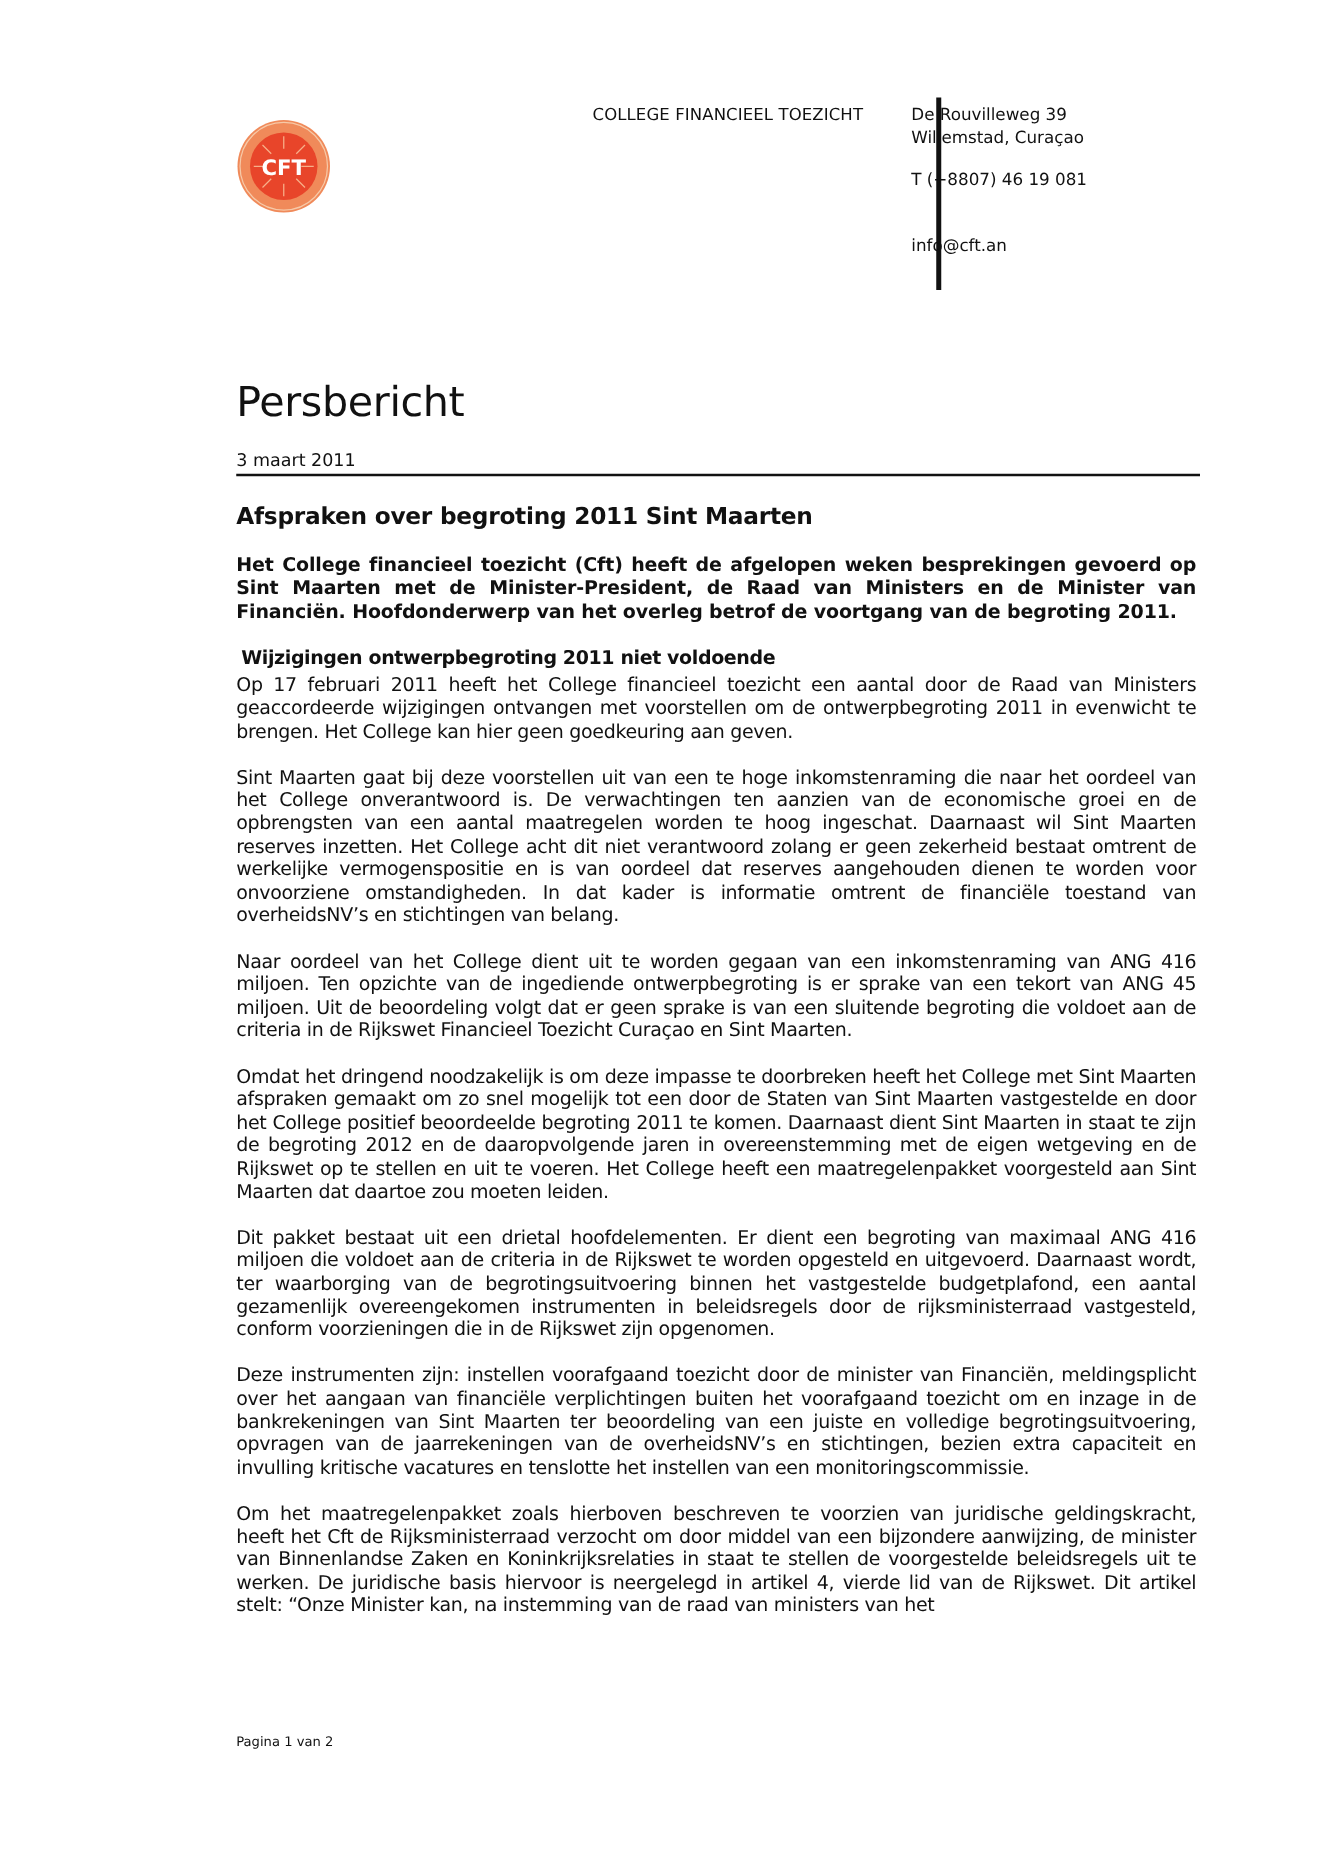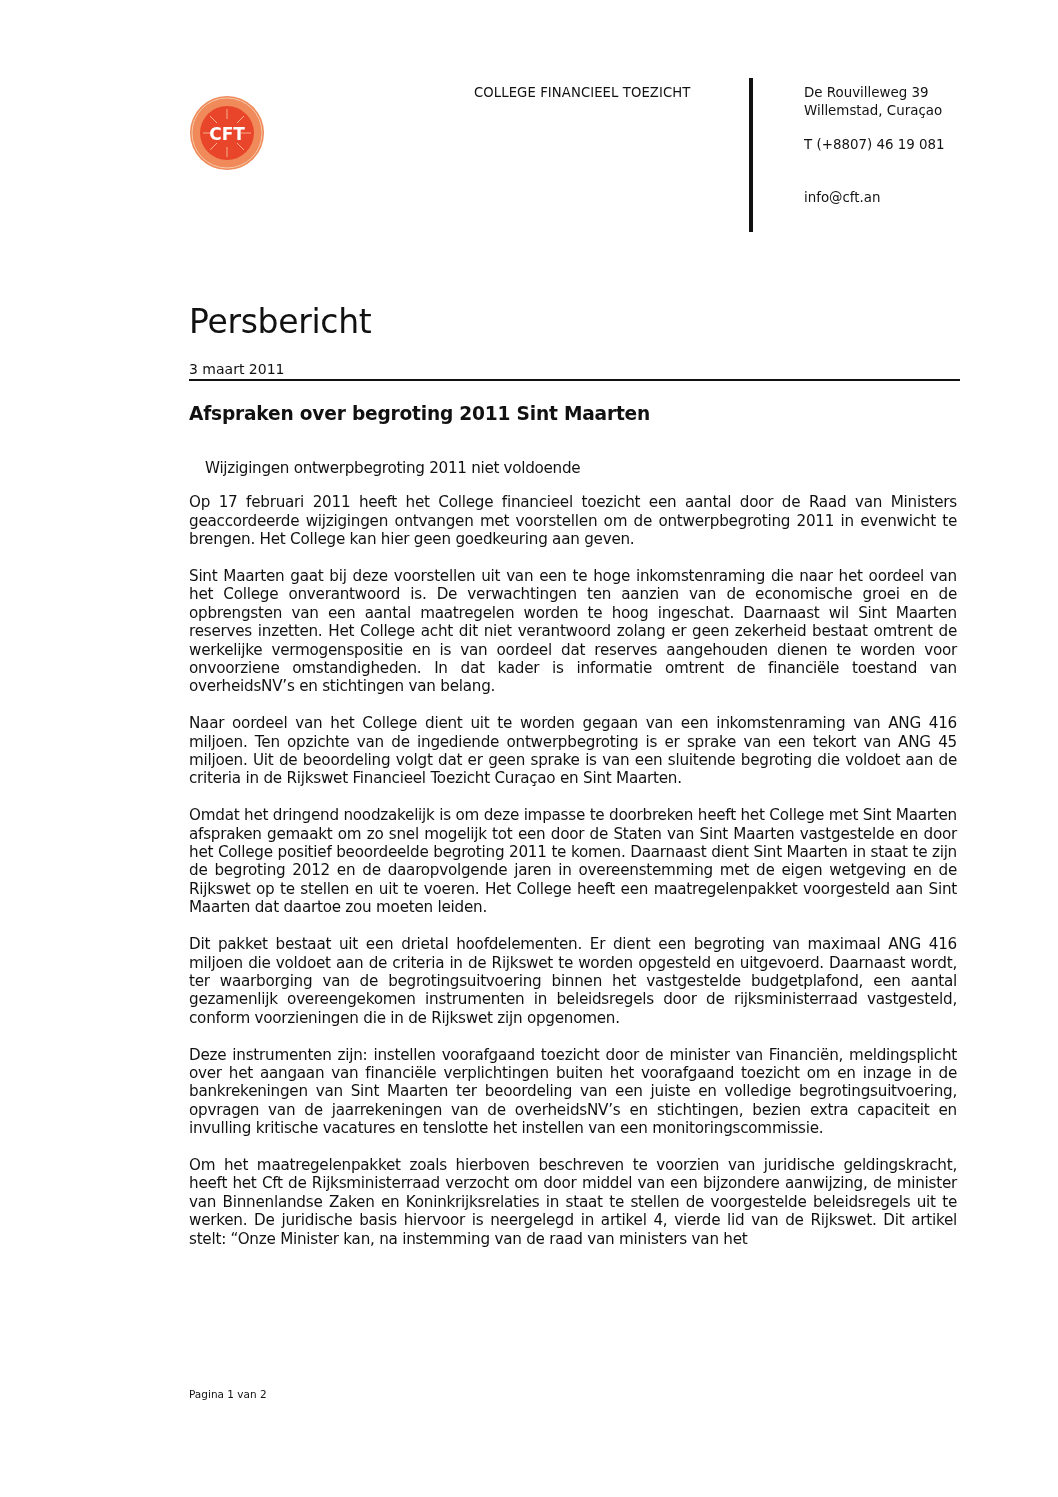--- a/index.html
+++ b/index.html
@@ -2,31 +2,31 @@
 <html><head>
 <meta charset="utf-8">
 <style>
   html, body { margin: 0; padding: 0; background: #ffffff; }
   body { width: 1058px; height: 1497px; position: relative; overflow: hidden;
          font-family: "DejaVu Sans", sans-serif; color: #111; }
   .logo { position: absolute; left: 189px; top: 95px; width: 76px; height: 76px; }
   .org-name { position: absolute; left: 474px; top: 85px; font-size: 13.2px; font-weight: normal;
               letter-spacing: 0.1px; white-space: nowrap; text-align: center; }
   .vbar { position: absolute; left: 749px; top: 78px; width: 4px; height: 154px; background: #111; }
-  .addr { position: absolute; left: 804px; font-size: 13.4px; line-height: 18px; white-space: nowrap; text-align: center; }
+  .addr { position: absolute; left: 729px; font-size: 13.4px; line-height: 18px; white-space: nowrap; text-align: center; }
   .title { position: absolute; left: 189px; top: 302px; font-size: 33px; font-weight: normal;
            letter-spacing: -0.3px; text-align: center; }
   .date { position: absolute; left: 189px; top: 361px; font-size: 14px; }
   .hrule { position: absolute; left: 189px; top: 379px; width: 771px; height: 2px; background: #111; }
   .headline { position: absolute; left: 189px; top: 403px; font-size: 18.6px; font-weight: bold;
               letter-spacing: -0.2px; white-space: nowrap; }
   .body { position: absolute; left: 189px; top: 443px; width: 768px; font-size: 15.2px;
           line-height: 18.4px; text-align: justify; letter-spacing: -0.25px; }
   .body p { margin: 0 0 18.4px 0; }
-  .body h3 { margin: 16px; font-size: 15.2px; font-weight: normal; letter-spacing: -0.3px; }
+  .body h3 { margin: 4px; font-size: 15.2px; font-weight: bold; letter-spacing: -0.3px; }
   .lead { font-weight: bold; letter-spacing: -0.1px !important; }
   .footer { position: absolute; left: 189px; top: 1388px; font-size: 10.5px; }
 </style>
 </head>
 <body>
 
 <div class="logo">
   <svg width="76" height="76" viewBox="0 0 76 76">
     <circle cx="38" cy="38" r="37" fill="#f08a5a"></circle>
     <circle cx="38" cy="38" r="35" fill="none" stroke="#f6c9a8" stroke-width="1"></circle>
@@ -51,20 +51,21 @@
 <div class="addr" style="top:102px">Willemstad, Curaçao</div>
 <div class="addr" style="top:136px">T (+8807) 46 19 081</div>
 <div class="addr" style="top:189px">info@cft.an</div>
 
 <div class="title">Persbericht</div>
 <div class="date">3 maart 2011</div>
 <div class="hrule"></div>
 <div class="headline">Afspraken over begroting 2011 Sint Maarten</div>
 
 <div class="body">
+  <p class="lead">Het College financieel toezicht (Cft) heeft de afgelopen weken besprekingen gevoerd op Sint Maarten met de Minister-President, de Raad van Ministers en de Minister van Financiën. Hoofdonderwerp van het overleg betrof de voortgang van de begroting 2011.</p>
 
   <h3>Wijzigingen ontwerpbegroting 2011 niet voldoende</h3>
   <p>Op 17 februari 2011 heeft het College financieel toezicht een aantal door de Raad van Ministers geaccordeerde wijzigingen ontvangen met voorstellen om de ontwerpbegroting 2011 in evenwicht te brengen. Het College kan hier geen goedkeuring aan geven.</p>
   <p>Sint Maarten gaat bij deze voorstellen uit van een te hoge inkomstenraming die naar het oordeel van het College onverantwoord is. De verwachtingen ten aanzien van de economische groei en de opbrengsten van een aantal maatregelen worden te hoog ingeschat. Daarnaast wil Sint Maarten reserves inzetten. Het College acht dit niet verantwoord zolang er geen zekerheid bestaat omtrent de werkelijke vermogenspositie en is van oordeel dat reserves aangehouden dienen te worden voor onvoorziene omstandigheden. In dat kader is informatie omtrent de financiële toestand van overheidsNV’s en stichtingen van belang.</p>
   <p>Naar oordeel van het College dient uit te worden gegaan van een inkomstenraming van ANG 416 miljoen. Ten opzichte van de ingediende ontwerpbegroting is er sprake van een tekort van ANG 45 miljoen. Uit de beoordeling volgt dat er geen sprake is van een sluitende begroting die voldoet aan de criteria in de Rijkswet Financieel Toezicht Curaçao en Sint Maarten.</p>
 
   <p>Omdat het dringend noodzakelijk is om deze impasse te doorbreken heeft het College met Sint Maarten afspraken gemaakt om zo snel mogelijk tot een door de Staten van Sint Maarten vastgestelde en door het College positief beoordeelde begroting 2011 te komen. Daarnaast dient Sint Maarten in staat te zijn de begroting 2012 en de daaropvolgende jaren in overeenstemming met de eigen wetgeving en de Rijkswet op te stellen en uit te voeren. Het College heeft een maatregelenpakket voorgesteld aan Sint Maarten dat daartoe zou moeten leiden.</p>
   <p>Dit pakket bestaat uit een drietal hoofdelementen. Er dient een begroting van maximaal ANG 416 miljoen die voldoet aan de criteria in de Rijkswet te worden opgesteld en uitgevoerd. Daarnaast wordt, ter waarborging van de begrotingsuitvoering binnen het vastgestelde budgetplafond, een aantal gezamenlijk overeengekomen instrumenten in beleidsregels door de rijksministerraad vastgesteld, conform voorzieningen die in de Rijkswet zijn opgenomen.</p>
   <p>Deze instrumenten zijn: instellen voorafgaand toezicht door de minister van Financiën, meldingsplicht over het aangaan van financiële verplichtingen buiten het voorafgaand toezicht om en inzage in de bankrekeningen van Sint Maarten ter beoordeling van een juiste en volledige begrotingsuitvoering, opvragen van de jaarrekeningen van de overheidsNV’s en stichtingen, bezien extra capaciteit en invulling kritische vacatures en tenslotte het instellen van een monitoringscommissie.</p>
   <p>Om het maatregelenpakket zoals hierboven beschreven te voorzien van juridische geldingskracht, heeft het Cft de Rijksministerraad verzocht om door middel van een bijzondere aanwijzing, de minister van Binnenlandse Zaken en Koninkrijksrelaties in staat te stellen de voorgestelde beleidsregels uit te werken. De juridische basis hiervoor is neergelegd in artikel 4, vierde lid van de Rijkswet. Dit artikel stelt: “Onze Minister kan, na instemming van de raad van ministers van het</p>

